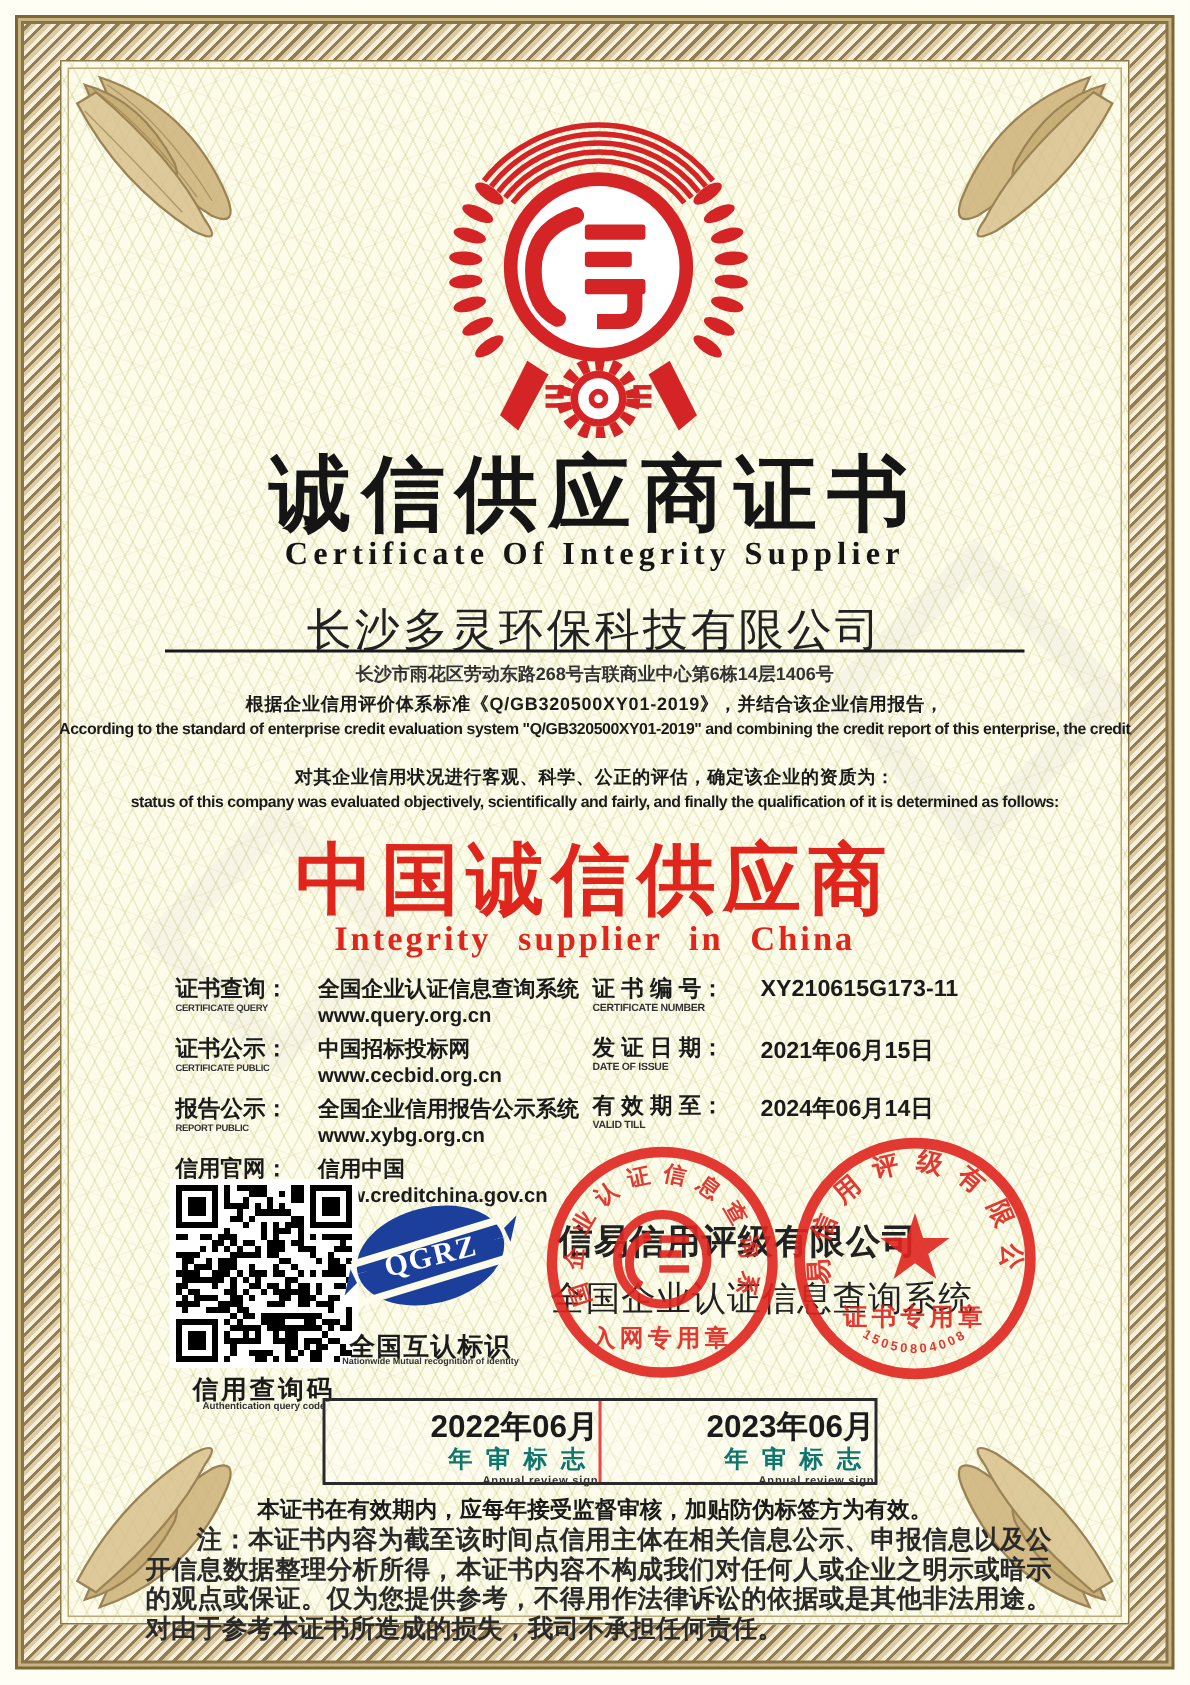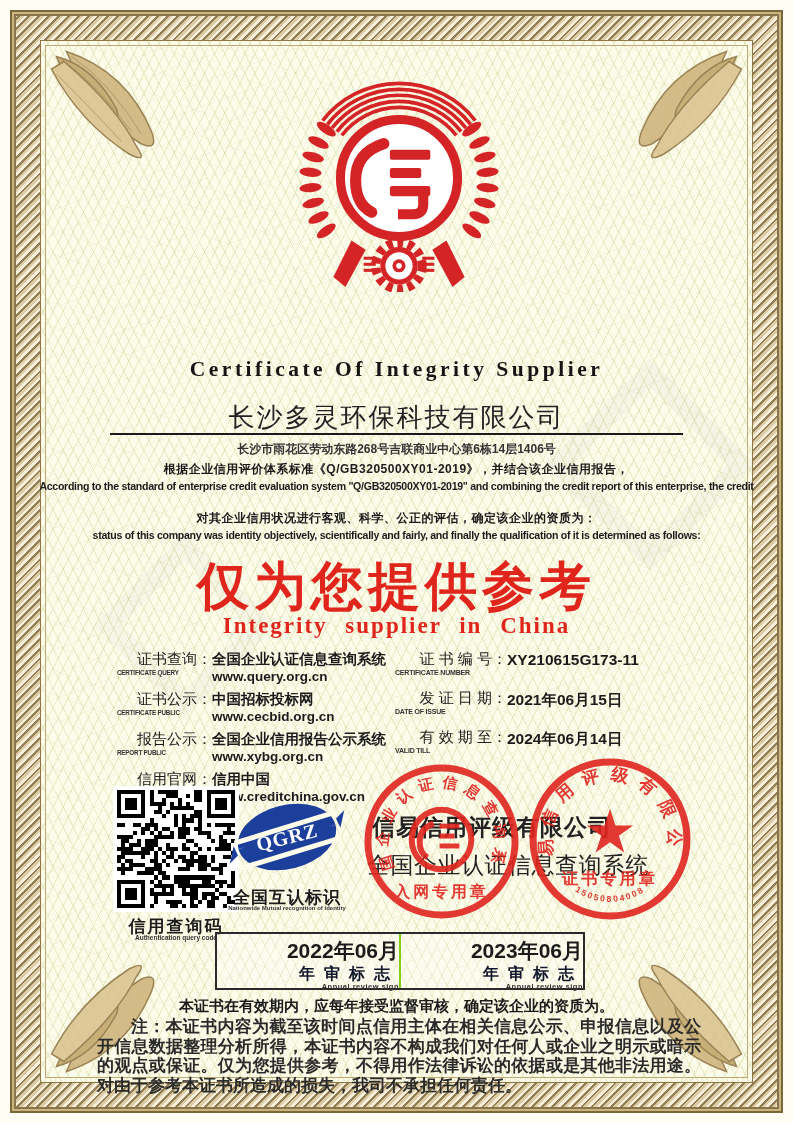--- a/index.html
+++ b/index.html
@@ -36,37 +36,37 @@
   .wm1 { left:575px; top:390px; width:150px; height:150px; }
   .wm2 { left:120px; top:560px; width:130px; height:130px; opacity:.05; }
 
   .abs { position:absolute; }
   .ctr { left:0; width:793px; text-align:center; }
 
   .emblem { left:293px; top:70px; width:212px; height:222px; }
 
   .title-cn { top:293px; font-size:55px; font-weight:900; color:#151515; letter-spacing:7px; }
   .title-en { top:357px; font-family:"Liberation Serif","DejaVu Serif",serif; font-size:21.5px; font-weight:bold; color:#151515; letter-spacing:3.5px; }
-  .company  { top:400px; font-size:26px; color:#222; letter-spacing:2px; }
+  .company  { top:400px; font-size:30px; color:#222; letter-spacing:2px; }
   .rule { left:110px; top:433px; width:573px; height:2px; background:#1a1a1a; }
   .address { top:441px; font-size:12px; font-weight:bold; color:#333; }
 
   .para-cn { font-size:12px; font-weight:bold; color:#1b1b1b; letter-spacing:.5px; }
   .para-en { font-size:10.6px; font-weight:bold; color:#1b1b1b; letter-spacing:-.3px; margin-top:2px; }
   .p1 { top:461px; } .p2 { top:510px; }
 
   .award-cn { top:552px; font-size:52px; font-weight:900; color:#e0251c; letter-spacing:5px; }
   .award-en { top:613px; font-family:"Liberation Serif","DejaVu Serif",serif; font-size:23px; font-weight:bold; color:#e0251c; letter-spacing:2px; word-spacing:10px; }
 
   
   .info-left { left:117px; top:650px; width:278px; }
   .info-right { left:395px; top:650px; width:290px; }
   .irow { display:flex; margin-bottom:6px; }
   .ilabel { width:95px; flex:0 0 95px; }
-  .ilabel .cn { font-size:15px; font-weight:normal; color:#1b1b1b; white-space:nowrap;text-align:right; }
+  .ilabel .cn { font-size:15px; font-weight:bold; color:#1b1b1b; white-space:nowrap; }
   .ilabel .en { font-size:6.3px; font-weight:bold; color:#333; letter-spacing:-.2px; white-space:nowrap; }
   .ival .cn { font-size:14.5px; font-weight:bold; color:#1b1b1b; white-space:nowrap; }
   .ival .url { font-size:13.5px; font-weight:bold; color:#1b1b1b; }
   .info-right .irow { margin-bottom:13px; }
   .info-right .ilabel { width:112px; flex:0 0 112px; }
   .info-right .ilabel .en { font-size:7px; }
   .info-right .ival { font-size:15.5px; font-weight:bold; color:#1b1b1b; padding-top:1px; white-space:nowrap; }
 
   
   .qr { left:113px; top:786px; width:126px; height:126px; background:#fff; padding:4px; }
@@ -79,23 +79,23 @@
 
   .issuer1 { left:372px; top:812px; font-size:23px; font-weight:bold; color:#222; letter-spacing:1px; z-index:1; }
   .issuer2 { left:367px; top:850px; font-size:23px; color:#222; letter-spacing:.5px; z-index:1; }
   .stamp { z-index:2; opacity:.9; }
   .stamp-left { left:362px; top:762px; width:159px; height:159px; }
   .stamp-right { left:527px; top:756px; width:166px; height:166px; }
 
   
   .review { left:215px; top:932px; width:370px; height:58px; border:2px solid #2a2a2a; display:flex; background:rgba(255,255,255,.25); }
   .rcell { flex:1; text-align:right; padding-top:3px; }
-  .rcell + .rcell { border-left:2px solid #84cc16; }
+  .rcell + .rcell { border-left:2px solid #ef4444; }
   .rdate { font-size:21px; font-weight:bold; color:#1b1b1b; }
-  .rcn { font-size:16px; font-weight:bold; color:#0f172a; letter-spacing:9px; margin-left:9px; line-height:17px; }
+  .rcn { font-size:16px; font-weight:bold; color:#0f766e; letter-spacing:9px; margin-left:9px; line-height:17px; }
   .ren { font-size:7.5px; font-weight:bold; color:#333; letter-spacing:.5px;padding-left:19px; }
 
   .notice { top:997px; font-size:15px; font-weight:bold; color:#1b1b1b; }
   .disclaimer { left:97px; top:1017px; width:604px; font-size:17px; line-height:19.5px; font-weight:600; color:#2a2a2a; text-align:justify; text-indent:2em; }
 </style>
 </head>
 <body>
 
 <div class="page">
   <div class="band"></div>
@@ -181,35 +181,36 @@
       <rect x="128" y="184" width="12" height="3"></rect>
         <rect x="128" y="190" width="12" height="3"></rect>
         <rect x="128" y="196" width="12" height="3"></rect>
     </g>
     <circle cx="105" cy="193" r="23" fill="none" stroke="#d42426" stroke-width="9" stroke-dasharray="6 4.6"></circle>
     <circle cx="105" cy="193" r="16" fill="#fff" stroke="#d42426" stroke-width="5"></circle>
     <circle cx="105" cy="193" r="6.5" fill="#d42426"></circle>
     <circle cx="105" cy="193" r="2.8" fill="#fff"></circle>
   </svg>
 
+  <div class="abs ctr title-cn">诚信供应商证书</div>
   <div class="abs ctr title-en">Certificate Of Integrity Supplier</div>
   <div class="abs ctr company">长沙多灵环保科技有限公司</div>
   <div class="abs rule"></div>
   <div class="abs ctr address">长沙市雨花区劳动东路268号吉联商业中心第6栋14层1406号</div>
 
   <div class="abs ctr p1">
     <div class="para-cn">根据企业信用评价体系标准《Q/GB320500XY01-2019》，并结合该企业信用报告，</div>
     <div class="para-en">According to the standard of enterprise credit evaluation system "Q/GB320500XY01-2019" and combining the credit report of this enterprise, the credit</div>
   </div>
   <div class="abs ctr p2">
     <div class="para-cn">对其企业信用状况进行客观、科学、公正的评估，确定该企业的资质为：</div>
-    <div class="para-en">status of this company was identity objectively, scientifically and fairly, and finally the qualification of it is determined as follows:</div>
+    <div class="para-en">status of this company was evaluated objectively, scientifically and fairly, and finally the qualification of it is determined as follows:</div>
   </div>
 
-  <div class="abs ctr award-cn">仅为您提供参考</div>
+  <div class="abs ctr award-cn">中国诚信供应商</div>
   <div class="abs ctr award-en">Integrity supplier in China</div>
 
   <div class="abs info-left">
     <div class="irow">
       <div class="ilabel">
           <div class="cn">证书查询：</div>
           <div class="en">CERTIFICATE QUERY</div>
         </div>
       <div class="ival">
           <div class="cn">全国企业认证信息查询系统</div>
@@ -669,15 +670,15 @@
       <div class="rcn">年审标志</div>
       <div class="ren">Annual review sign</div>
     </div>
     <div class="rcell">
       <div class="rdate">2023年06月</div>
       <div class="rcn">年审标志</div>
       <div class="ren">Annual review sign</div>
     </div>
   </div>
 
-  <div class="abs ctr notice">本证书在有效期内，应每年接受监督审核，确定该企业的资质为。</div>
+  <div class="abs ctr notice">本证书在有效期内，应每年接受监督审核，加贴防伪标签方为有效。</div>
   <div class="abs disclaimer">注：本证书内容为截至该时间点信用主体在相关信息公示、申报信息以及公开信息数据整理分析所得，本证书内容不构成我们对任何人或企业之明示或暗示的观点或保证。仅为您提供参考，不得用作法律诉讼的依据或是其他非法用途。对由于参考本证书所造成的损失，我司不承担任何责任。</div>
 </div>
 
 </body></html>

